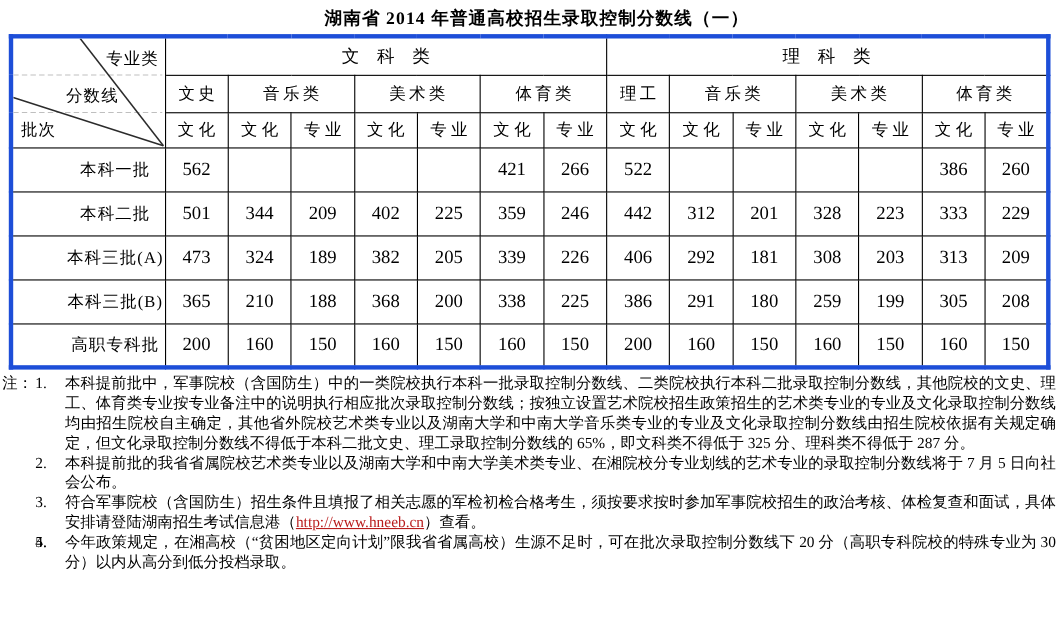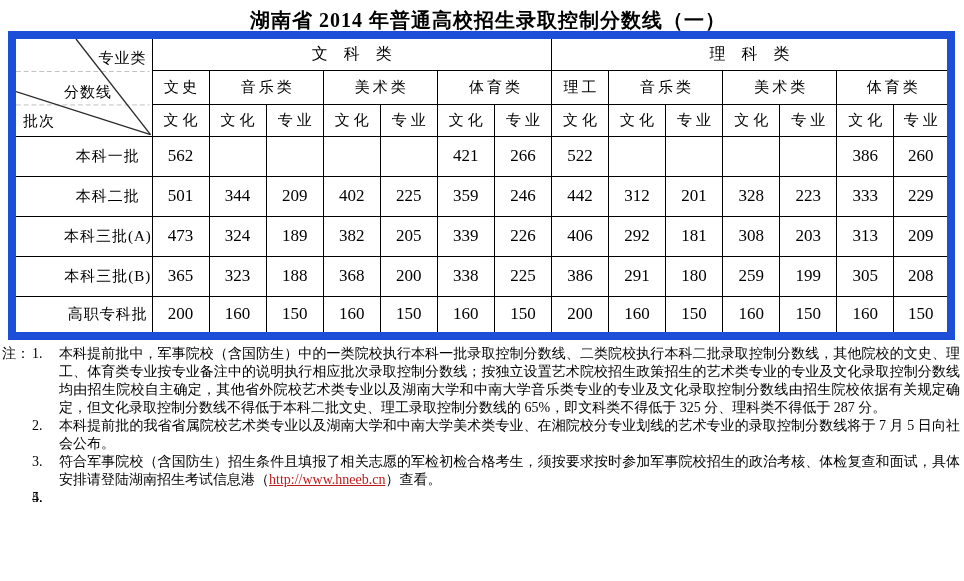--- a/index.html
+++ b/index.html
@@ -5,33 +5,33 @@
   * { box-sizing: border-box; }
   html, body { margin: 0; padding: 0; }
   body {
     width: 964px; height: 581px;
     background: #fff; color: #000;
     font-family: "Liberation Serif", "DejaVu Serif", serif;
     overflow: hidden;
   }
   .title {
     text-align: center;
-    font-size: 20px;
+    font-size: 16px;
     font-weight: bold;
     letter-spacing: 1px;
     padding-top: 7px;
     height: 31px;
     margin-left: 12px;
   }
   table.score-table {
     border-collapse: collapse;
     table-layout: fixed;
     width: 947px;
     margin-left: 8px;
-    border: 8px solid #1d4ed8;
+    border: 4px solid #1d4ed8;
   }
   .score-table col.c-first { width: 140px; }
   .score-table th, .score-table td {
     border: 1px solid #000;
     text-align: center;
     vertical-align: middle;
     padding: 0;
     font-weight: normal;
     overflow: hidden;
     white-space: nowrap;
@@ -163,21 +163,21 @@
       <td class="val">292</td>
       <td class="val">181</td>
       <td class="val">308</td>
       <td class="val">203</td>
       <td class="val">313</td>
       <td class="val">209</td>
     </tr>
     <tr>
       <th class="rowlabel">本科三批(B)</th>
       <td class="val">365</td>
-      <td class="val">323</td>
+      <td class="val">210</td>
       <td class="val">188</td>
       <td class="val">368</td>
       <td class="val">200</td>
       <td class="val">338</td>
       <td class="val">225</td>
       <td class="val">386</td>
       <td class="val">291</td>
       <td class="val">180</td>
       <td class="val">259</td>
       <td class="val">199</td>
@@ -216,14 +216,15 @@
   </div>
   <div class="note">
     <span class="note-num">3.</span>
     <span>符合军事院校（含国防生）招生条件且填报了相关志愿的军检初检合格考生，须按要求按时参加军事院校招生的政治考核、体检复查和面试，具体安排请登陆湖南招生考试信息港（</span><a class="note-url" href="#">http://www.hneeb.cn</a><span>）查看。</span>
   </div>
   <div class="note">
     <span class="note-num">4.</span>
   </div>
   <div class="note">
     <span class="note-num">5.</span>
+    <span>今年政策规定，在湘高校（“贫困地区定向计划”限我省省属高校）生源不足时，可在批次录取控制分数线下 20 分（高职专科院校的特殊专业为 30 分）以内从高分到低分投档录取。</span>
   </div>
 </div>
 
 </body></html>

